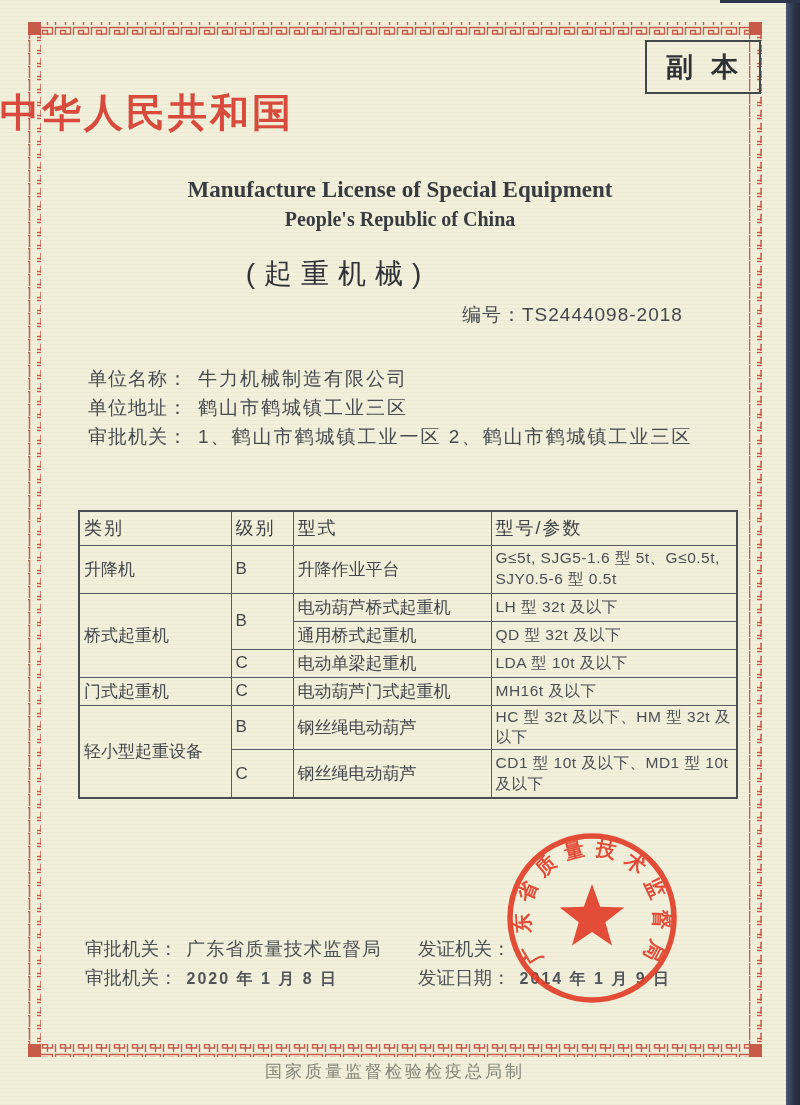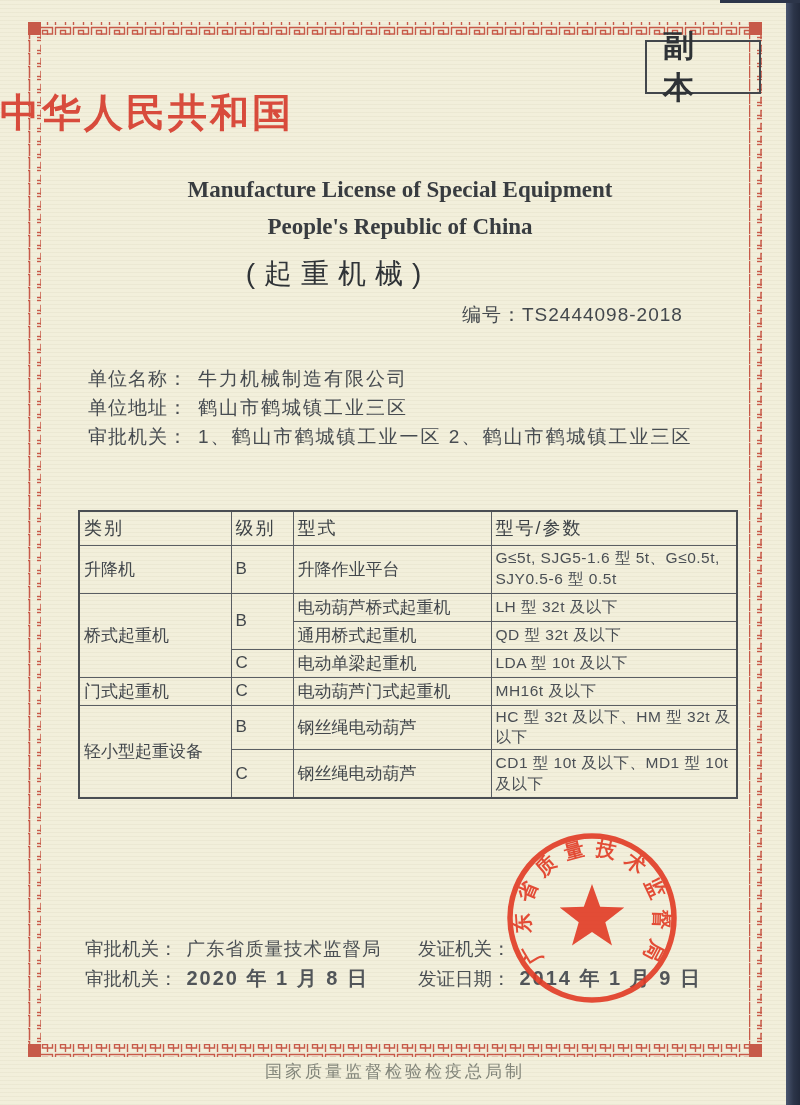--- a/index.html
+++ b/index.html
@@ -11,29 +11,29 @@
     overflow:hidden;
     color:#41464b;
   }
   .scan-edge{position:absolute; top:0; right:0; width:14px; height:1105px;
     background:linear-gradient(to right,#4a5670,#2c3549 55%,#222a3c); }
   .scan-top{position:absolute; top:0; left:720px; width:80px; height:3px; background:#2c3549;}
   .border-svg{position:absolute; left:0; top:0;}
   .copy-box{
     position:absolute; left:645px; top:40px; width:96px; height:50px;
     border:2.5px solid #43474c; display:flex; align-items:center; justify-content:center;
-    font-size:31px; font-weight:700; color:#2e3236; letter-spacing:18px; padding-left:16px;
+    font-size:27px; font-weight:700; color:#2e3236; letter-spacing:18px; padding-left:16px;
   }
   .title-cn{position:absolute; width:800px; text-align:left; color:#d84b3c; font-weight:700;}
   .t1{top:86px; font-size:39px; letter-spacing:3px;}
   .t2{top:134px; font-size:39px; letter-spacing:9px;}
   .title-en{position:absolute; width:800px; text-align:center; color:#383c40;
     font-family:"Liberation Serif", serif; font-weight:700;}
   .e1{top:177px; font-size:23px;}
-  .e2{top:214px; font-size:23px;}
+  .e2{top:208px; font-size:20px;}
   .category{position:absolute; top:255px; width:676px; text-align:center;
     font-size:28px; letter-spacing:9px; color:#2f3337; font-weight:500;}
   .license-line{position:absolute; left:462px; top:302px; font-size:19px; color:#43484d; letter-spacing:1px;}
   .info{position:absolute; left:88px; top:364px; font-size:19px; color:#474c51;}
   .info .row{height:29px; line-height:29px; white-space:nowrap;}
   .info .lbl{letter-spacing:1px;}
   .info .val{margin-left:10px; letter-spacing:2px;}
   .note{position:absolute; left:130px; top:477px; font-size:19px; color:#474c51; letter-spacing:1px;}
   table.scope{
     position:absolute; left:78px; top:510px; width:658px;
@@ -41,21 +41,21 @@
     border:2px solid #4a4e53; font-size:17px; color:#42474c;
   }
   table.scope th, table.scope td{
     border:1px solid #5a5e63; text-align:left; vertical-align:middle;
     padding:1px 4px; font-weight:400; overflow:hidden;
   }
   table.scope th{font-size:18px; letter-spacing:2px; color:#3d4246;}
   td.param{font-size:15.5px; color:#4a4f55; letter-spacing:0.5px; line-height:1.35;}
   .foot-line{position:absolute; font-size:18.5px; color:#4b5054; white-space:nowrap;}
   .foot-line .val{margin-left:9px; letter-spacing:1px;}
-  .foot-line .val.date{font-size:20px; font-weight:700; color:#515559; letter-spacing:2px;margin-top:20px;}
+  .foot-line .val.date{font-size:16px; font-weight:700; color:#515559; letter-spacing:2px;margin-top:20px;}
   .fl-approve{left:85px; top:936px;}
   .fl-issueorg{left:418px; top:936px;}
   .fl-valid{left:85px; top:965px;}
   .fl-issuedate{left:418px; top:965px;}
   .seal{position:absolute; left:500px; top:826px; width:184px; height:184px; opacity:0.9; z-index:5;}
   .maker{position:absolute; top:1060px; width:790px; text-align:center; font-size:17px;
     color:#82857a; letter-spacing:3px;}
 </style>
 </head>
 <body>

